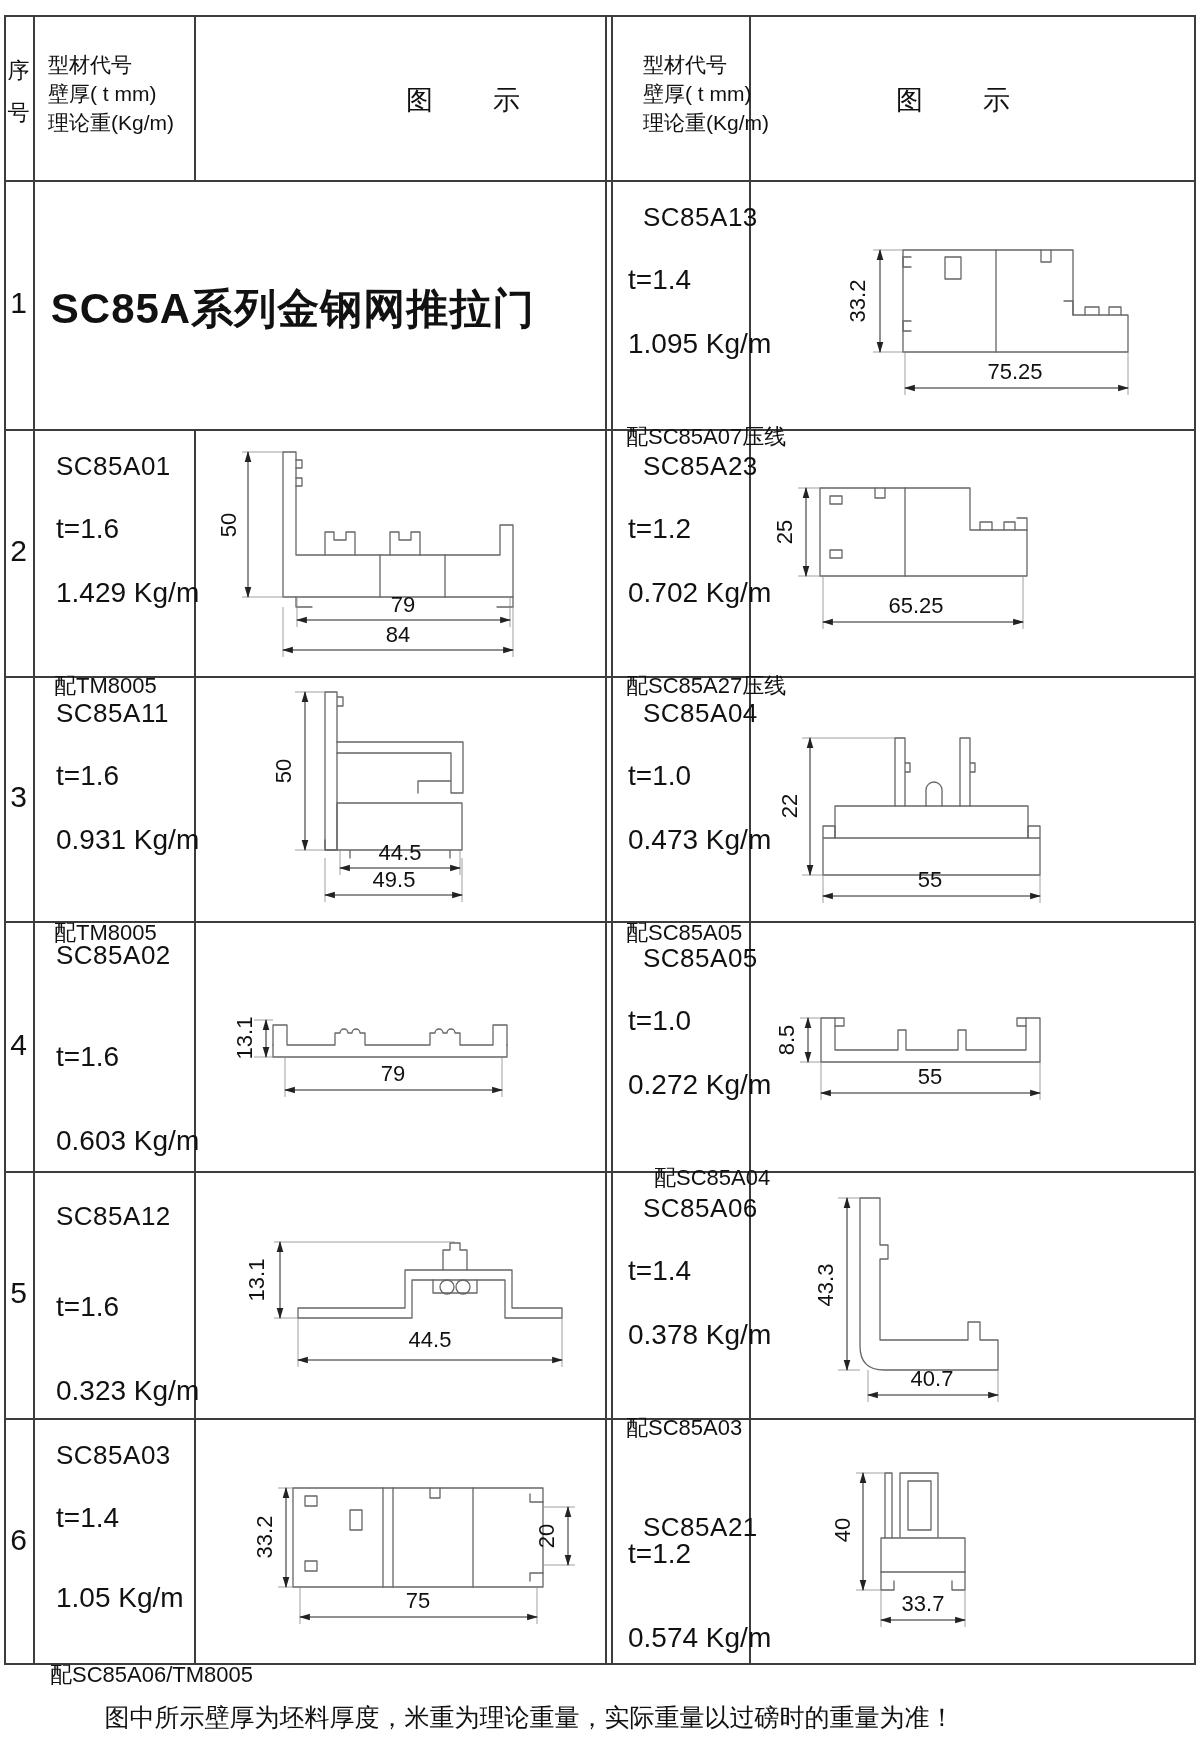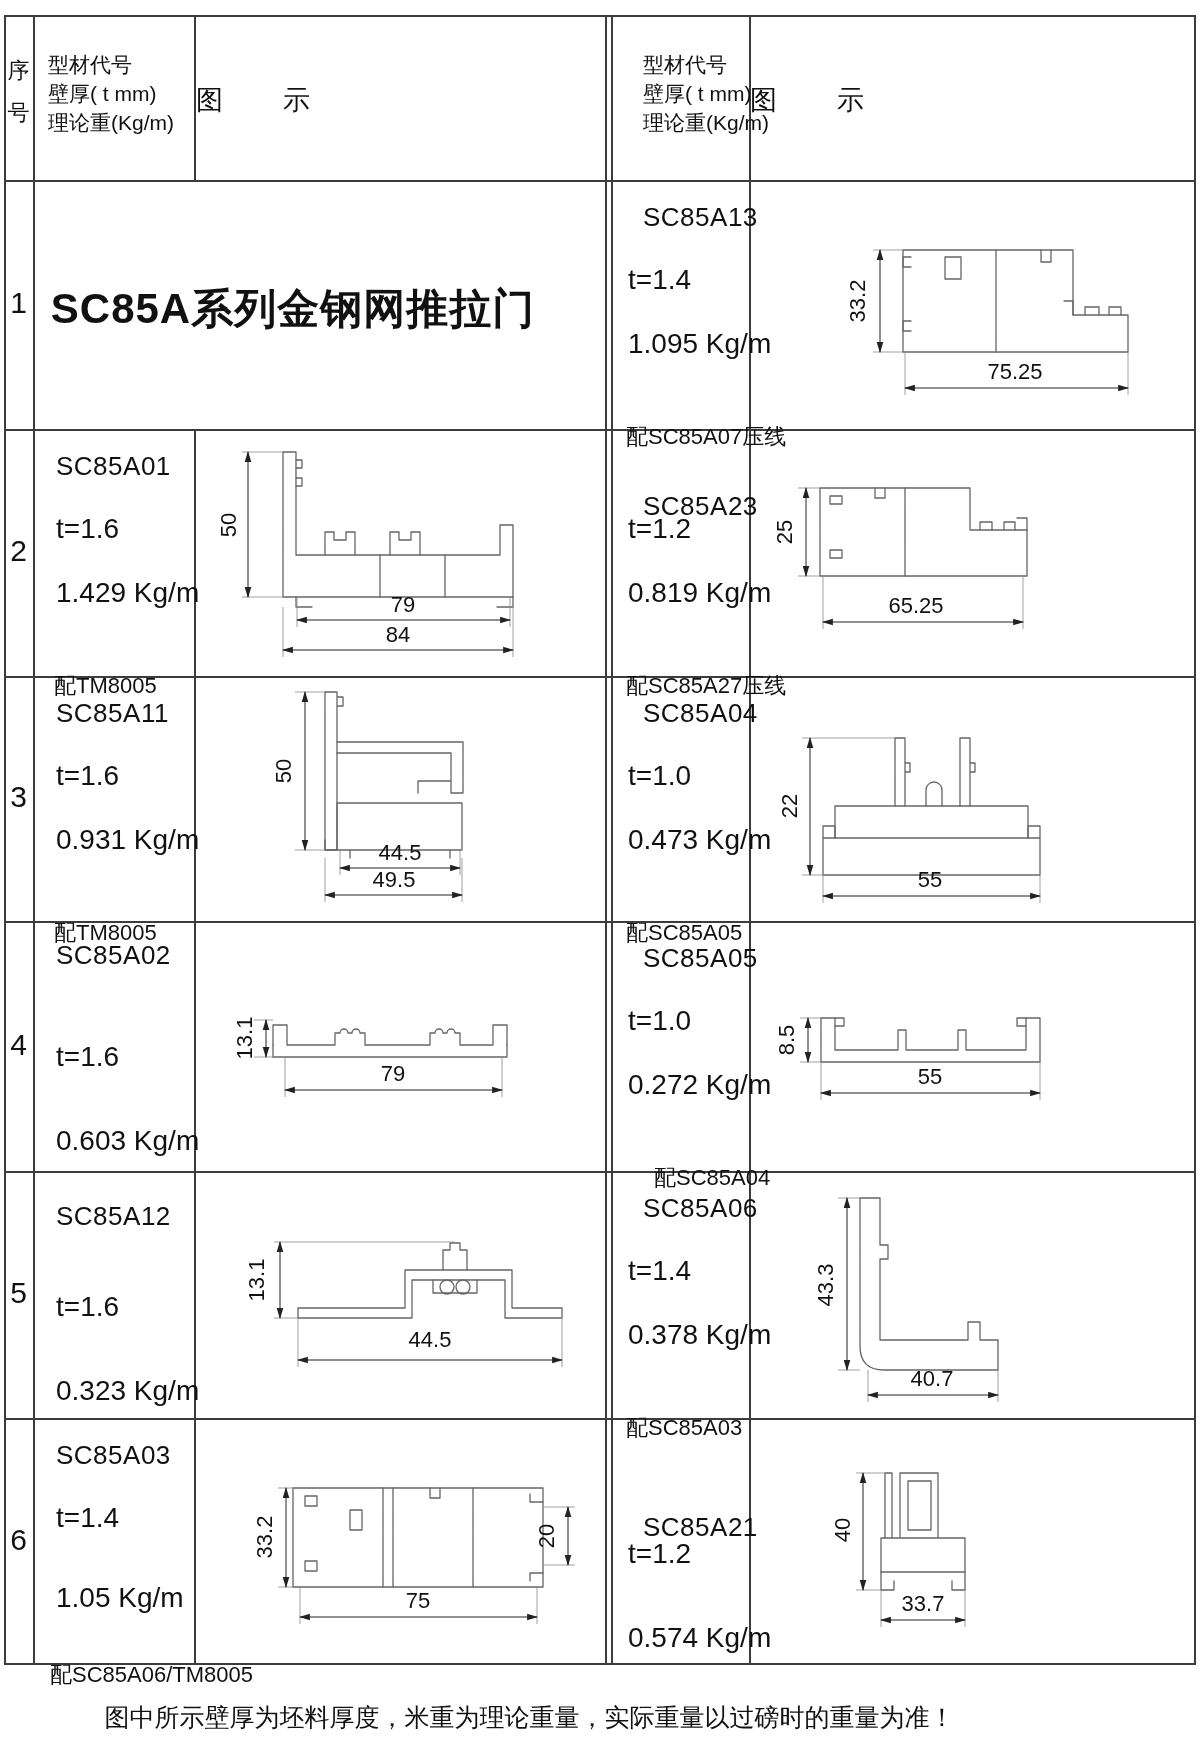--- a/index.html
+++ b/index.html
@@ -2,21 +2,21 @@
 <html><head>
 <meta charset="utf-8">
 <style>
   html,body{margin:0;padding:0;background:#e8e8e8;}
   .sheet{position:relative;width:1200px;height:1747px;background:#ffffff;
          font-family:"Liberation Sans","DejaVu Sans",sans-serif;color:#111;overflow:hidden;}
   .ln{position:absolute;background:#3c3c3c;}
   .abs{position:absolute;white-space:nowrap;}
   .seqhdr{font-size:22px;width:29px;text-align:center;}
   .spechdr{font-size:21px;line-height:29px;}
-  .diagram-hdr{font-size:27px;text-align:left;letter-spacing:2px;}
+  .diagram-hdr{font-size:27px;text-align:right;letter-spacing:2px;}
   .seq{font-size:30px;width:29px;text-align:center;}
   .title{font-size:42px;font-weight:700;text-align:center;letter-spacing:1px;}
   .code{font-size:26px;letter-spacing:0.5px;}
   .spec{font-size:28px;}
   .match{font-size:22px;margin-top:32px;}
   .footer{font-size:25px;width:1059px;text-align:center;}
   svg.dwg{position:absolute;overflow:visible;}
   .p{fill:none;stroke:#666;stroke-width:1.3;stroke-linejoin:round;stroke-linecap:round;}
   line.d{stroke:#222;stroke-width:1;}
   line.x{stroke:#888;stroke-width:0.8;}
@@ -105,23 +105,23 @@
     <line class="x" x1="67" y1="157" x2="67" y2="187"></line>
     <line class="x" x1="280" y1="157" x2="280" y2="187"></line>
     <line class="d" x1="67" y1="180" x2="280" y2="180" marker-start="url(#arr)" marker-end="url(#arr)"></line>
     <text x="173" y="172" text-anchor="middle">79</text>
     <line class="x" x1="53" y1="167" x2="53" y2="217"></line>
     <line class="x" x1="283" y1="167" x2="283" y2="217"></line>
     <line class="d" x1="53" y1="210" x2="283" y2="210" marker-start="url(#arr)" marker-end="url(#arr)"></line>
     <text x="168" y="202" text-anchor="middle">84</text>
   </svg>
 
-  <div class="abs code" style="left:643px;top:451px;margin-top:40px;">SC85A23</div>
+  <div class="abs code" style="left:643px;top:451px;">SC85A23</div>
   <div class="abs spec" style="left:628px;top:513px;">t=1.2</div>
-  <div class="abs spec" style="left:628px;top:577px;">0.819 Kg/m</div>
+  <div class="abs spec" style="left:628px;top:577px;">0.702 Kg/m</div>
   <div class="abs match" style="left:626px;top:639px;">配SC85A27压线</div>
   <svg class="dwg" style="left:780px;top:478px;" width="420" height="165" viewBox="0 0 420 165">
     <path class="p" d="M40,10 H190 V52 H247 V98 H40 Z"></path>
     <path class="p" d="M125,10 V98 M50,18 h12 v8 h-12 z M50,72 h12 v8 h-12 z M95,10 v10 h10 v-10"></path>
     <path class="p" d="M247,52 v-12 h-10 M200,52 v-8 h12 v8 M224,52 v-8 h11 v8"></path>
     <line class="x" x1="40" y1="10" x2="18" y2="10"></line>
     <line class="x" x1="40" y1="98" x2="18" y2="98"></line>
     <line class="d" x1="26" y1="10" x2="26" y2="98" marker-start="url(#arr)" marker-end="url(#arr)"></line>
     <text x="12" y="54" text-anchor="middle" transform="rotate(-90 12 54)">25</text>
     <line class="x" x1="43" y1="98" x2="43" y2="151"></line>

